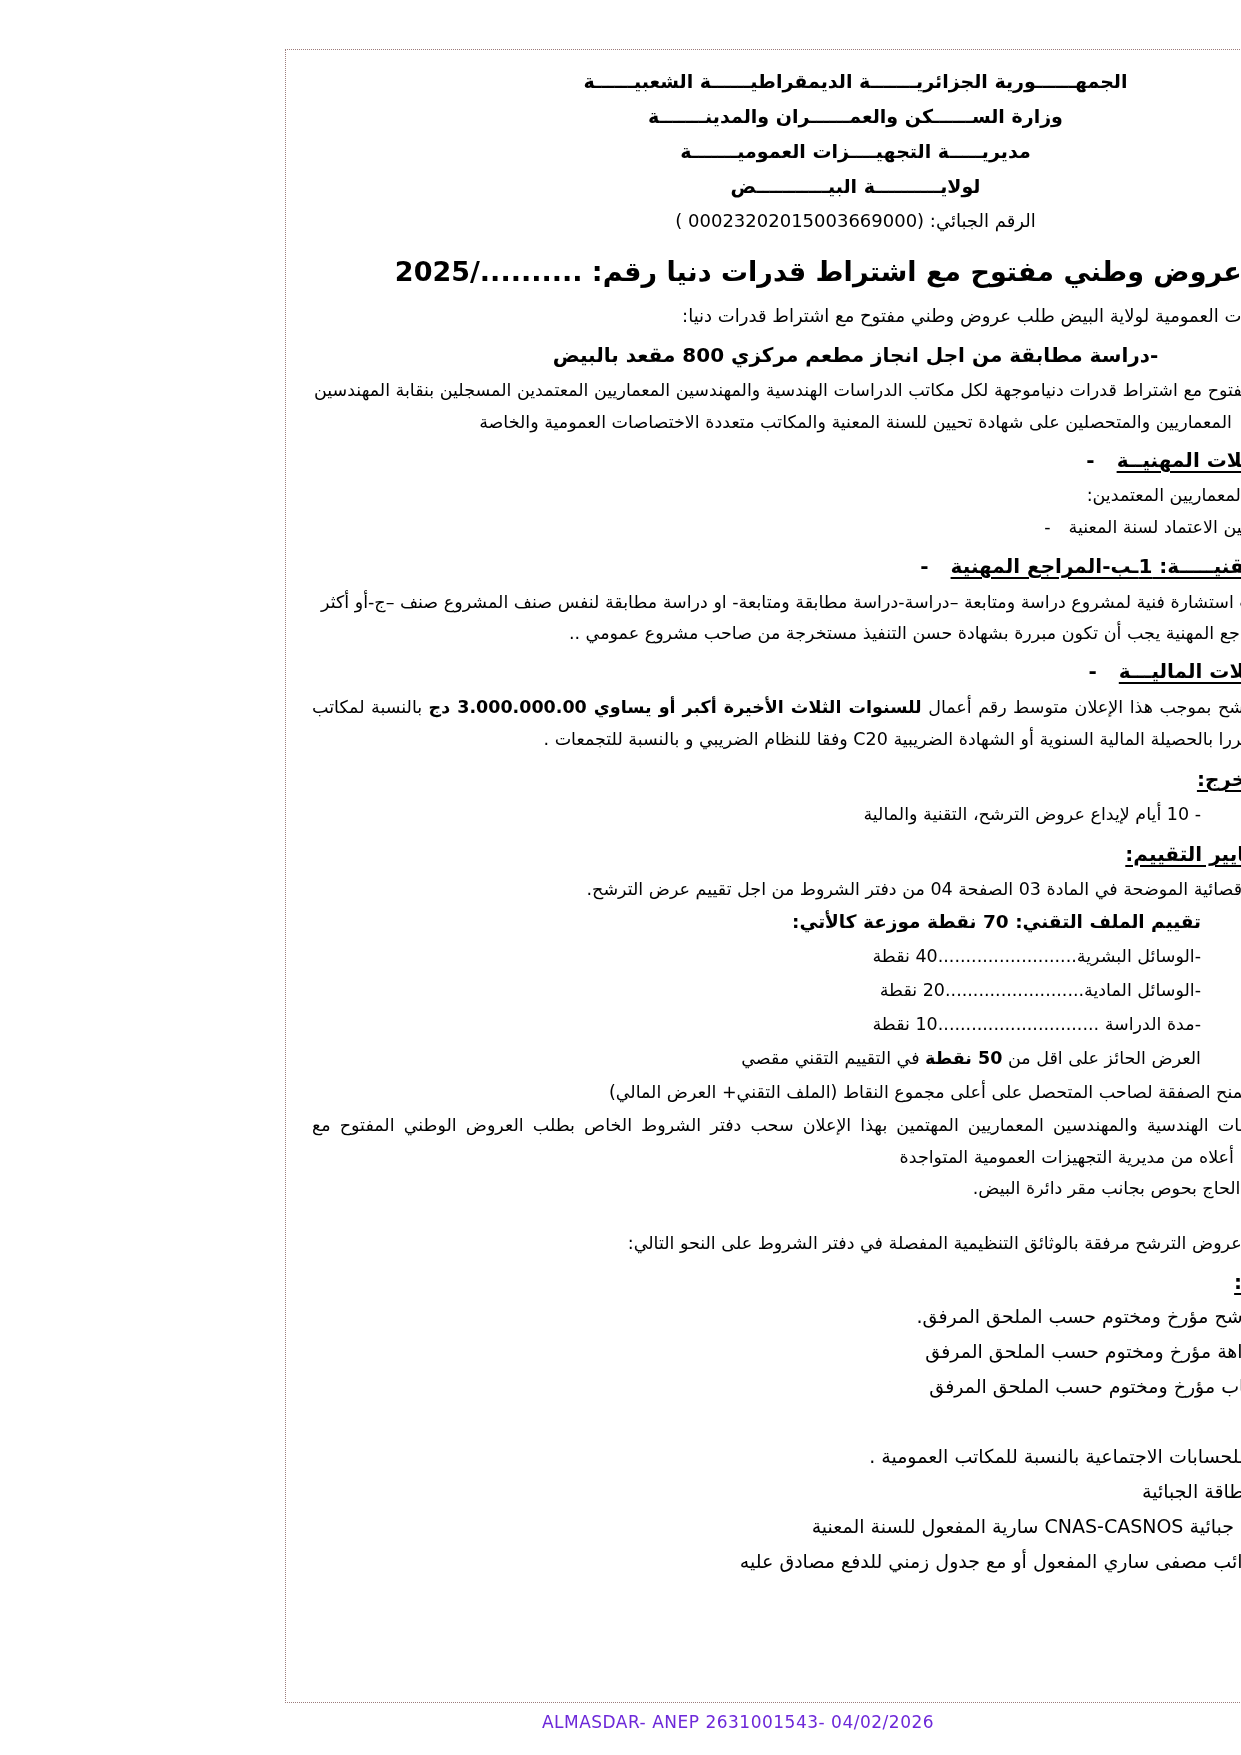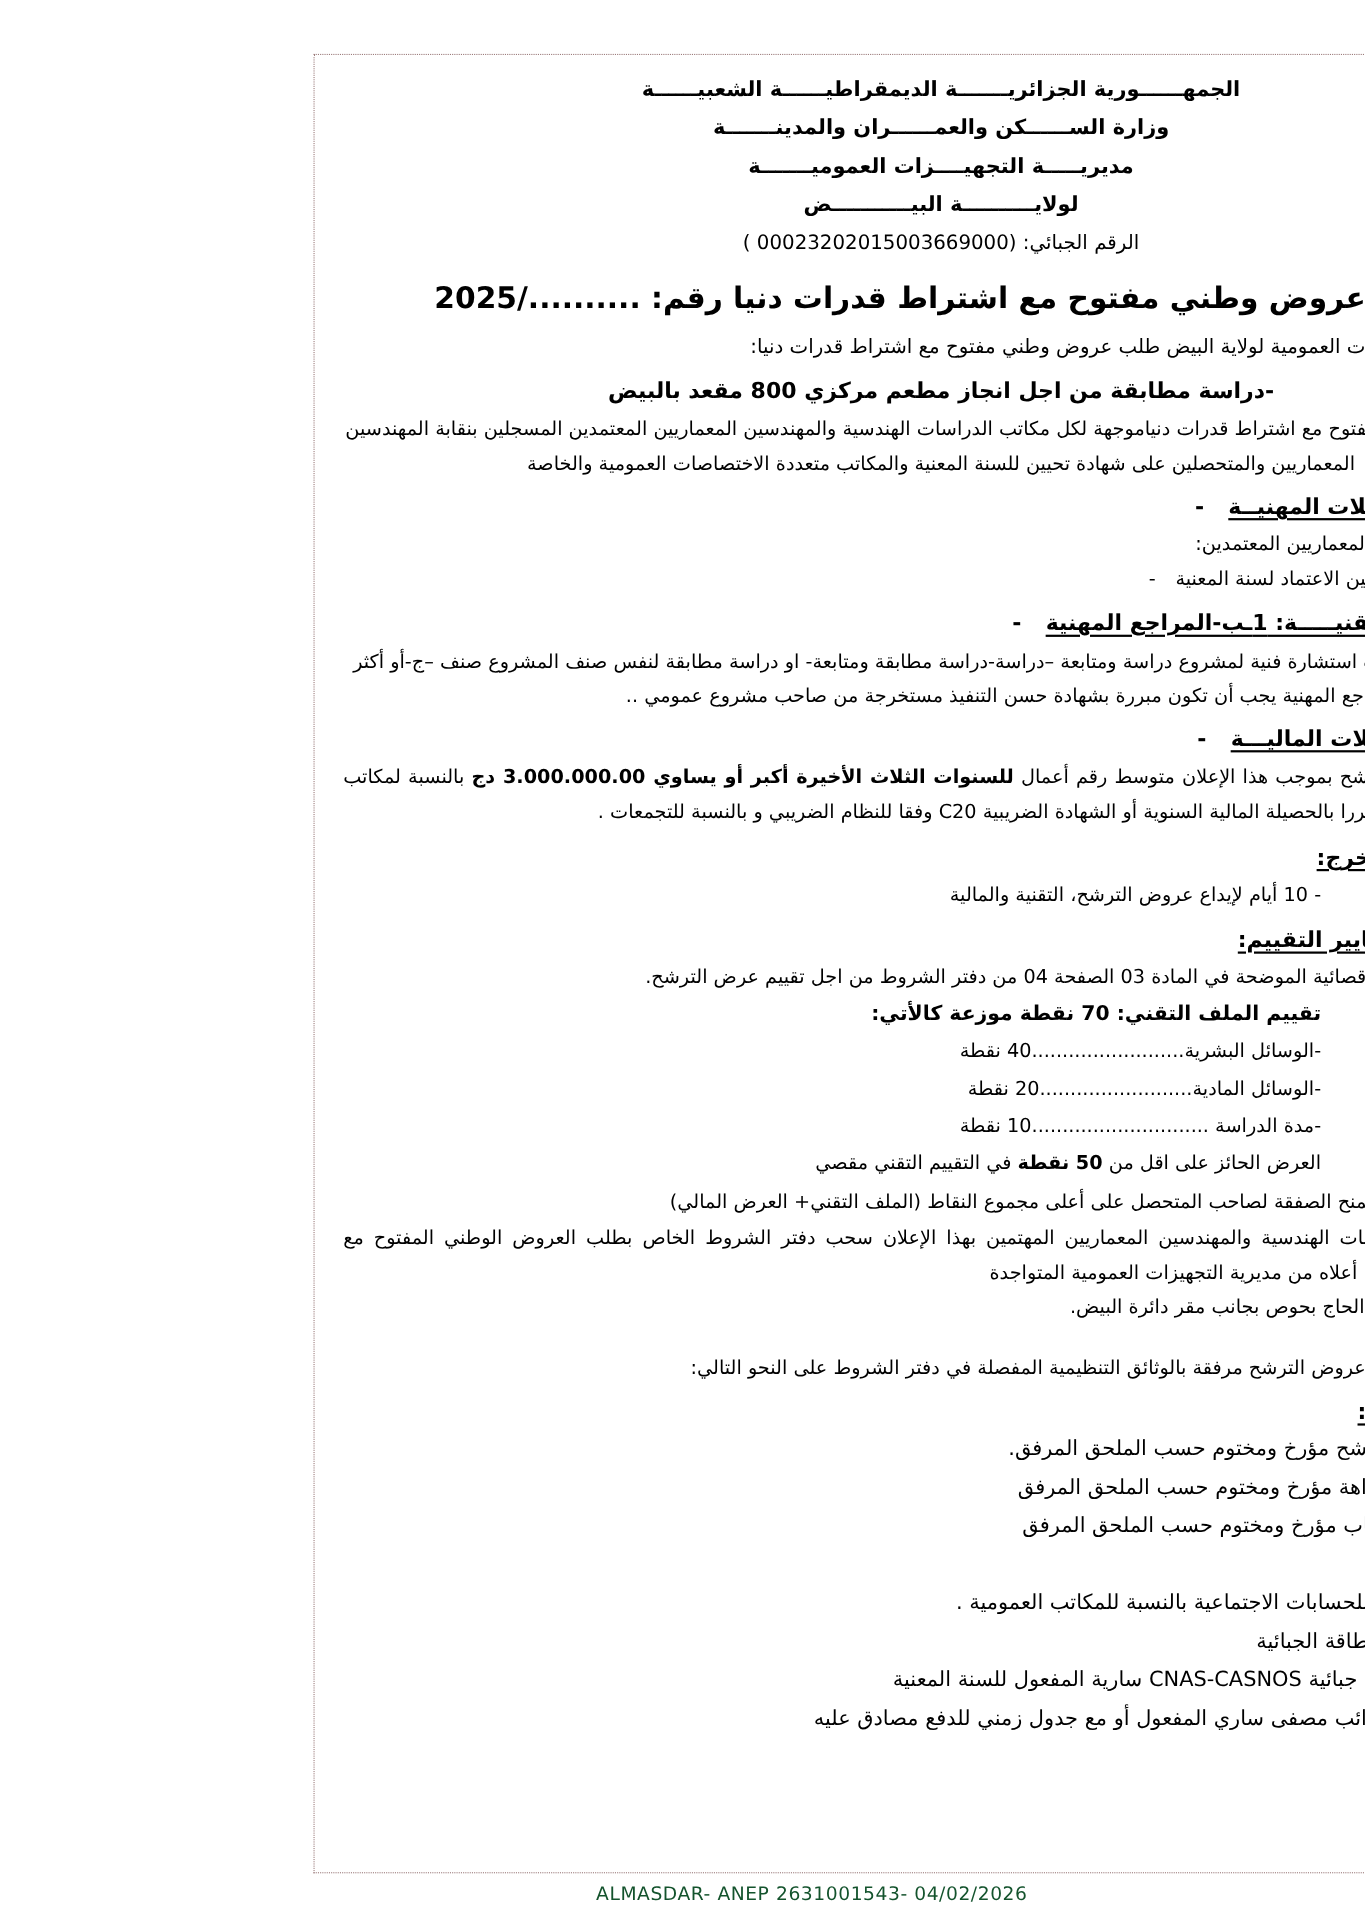--- a/index.html
+++ b/index.html
@@ -40,21 +40,21 @@
   .tech-title{ text-align:right; font-weight:bold; font-size:18.5px; line-height:34px; padding-right:198px; }
   .elim{ text-align:right; font-size:17.5px; line-height:34px; padding-right:198px; }
   .sel-line{ text-align:right; font-size:17.5px; line-height:33px; }
   .submit-intro{ text-align:right; font-size:17.5px; line-height:31px; margin-top:24px; padding-right:118px; }
   .file-head{ text-align:right; font-weight:bold; font-size:20px; line-height:34px; margin-top:6px; }
   .check-row{ display:flex; direction:rtl; justify-content:flex-start; align-items:baseline;
               gap:14px; font-size:19px; line-height:35px; padding-right:26px; }
   .check-glyph{ font-size:19px; font-weight:bold; transform:translateY(1px); }
   .footer{
     position:absolute; left:0; right:0; top:1712px; text-align:center;
-    font-size:17px; color:#14532d; letter-spacing:0.5px; direction:ltr;
+    font-size:17px; color:#6d28d9; letter-spacing:0.5px; direction:ltr;
     font-family:"DejaVu Sans", sans-serif;
   }
 </style>
 </head>
 <body>
 
 <div class="page">
   <div class="doc-border">
 
     <div class="hdr">الجمهــــــورية الجزائريـــــــة الديمقراطيــــــة الشعبيــــــة</div>

